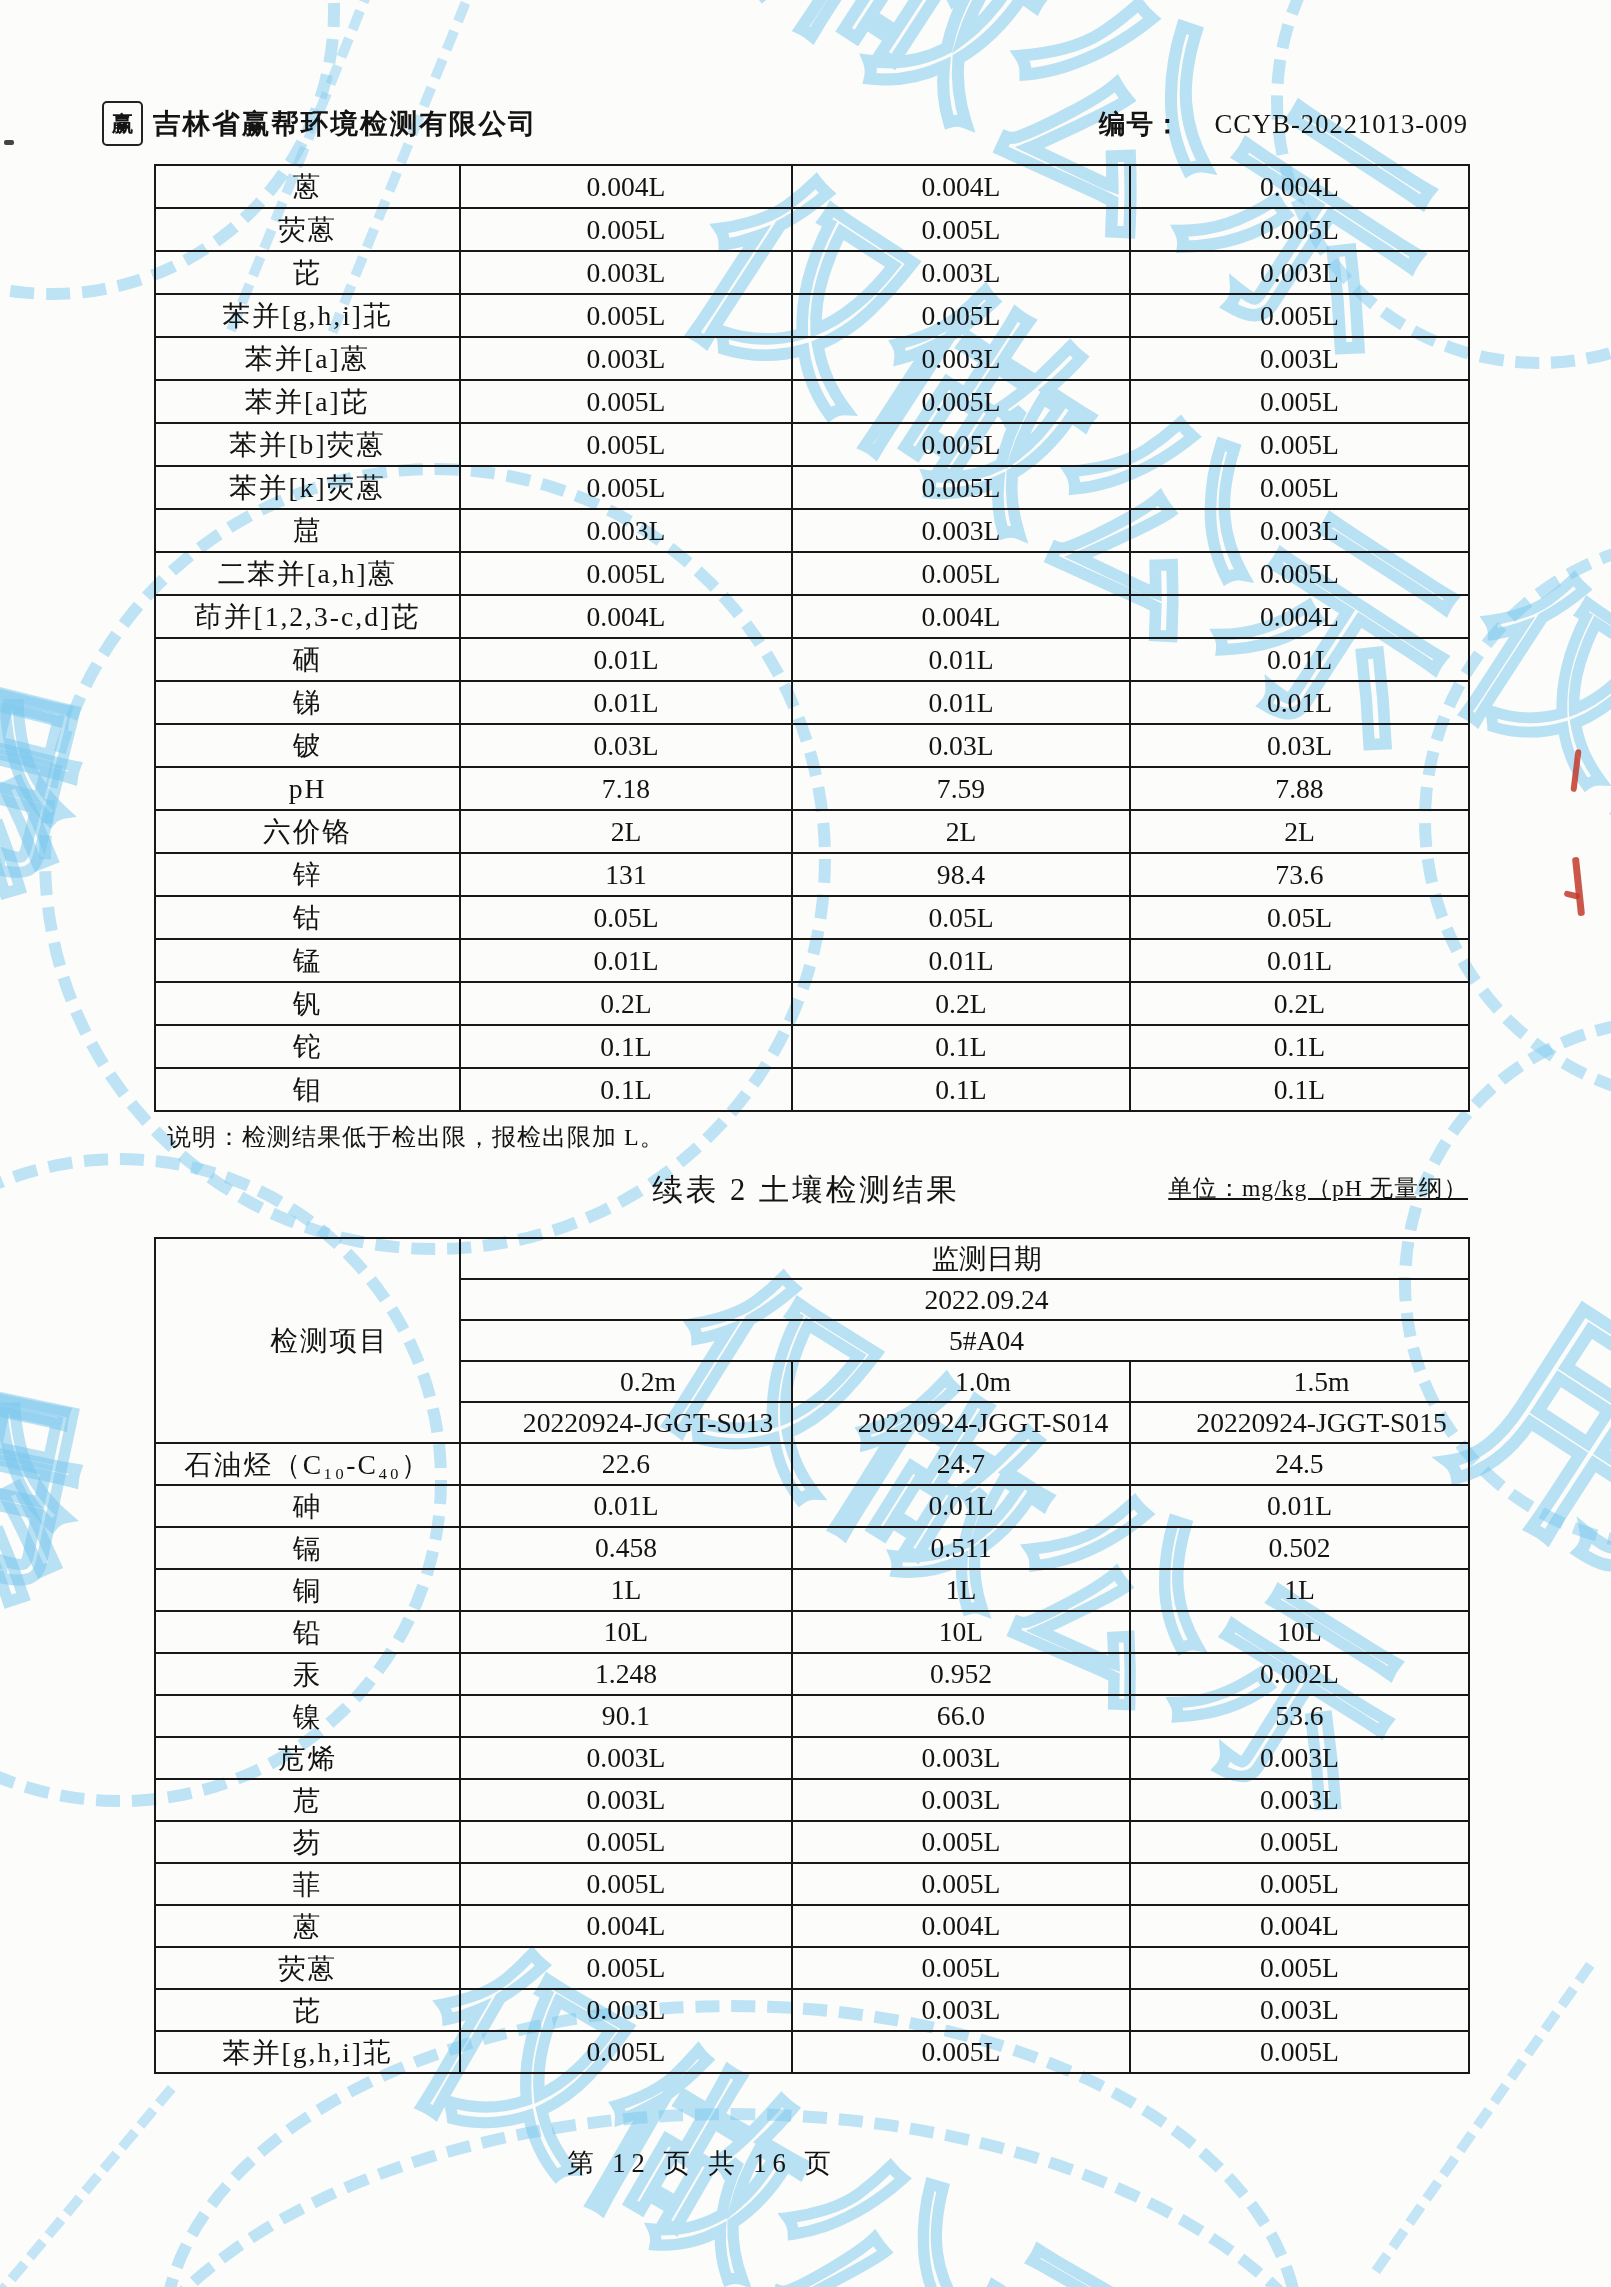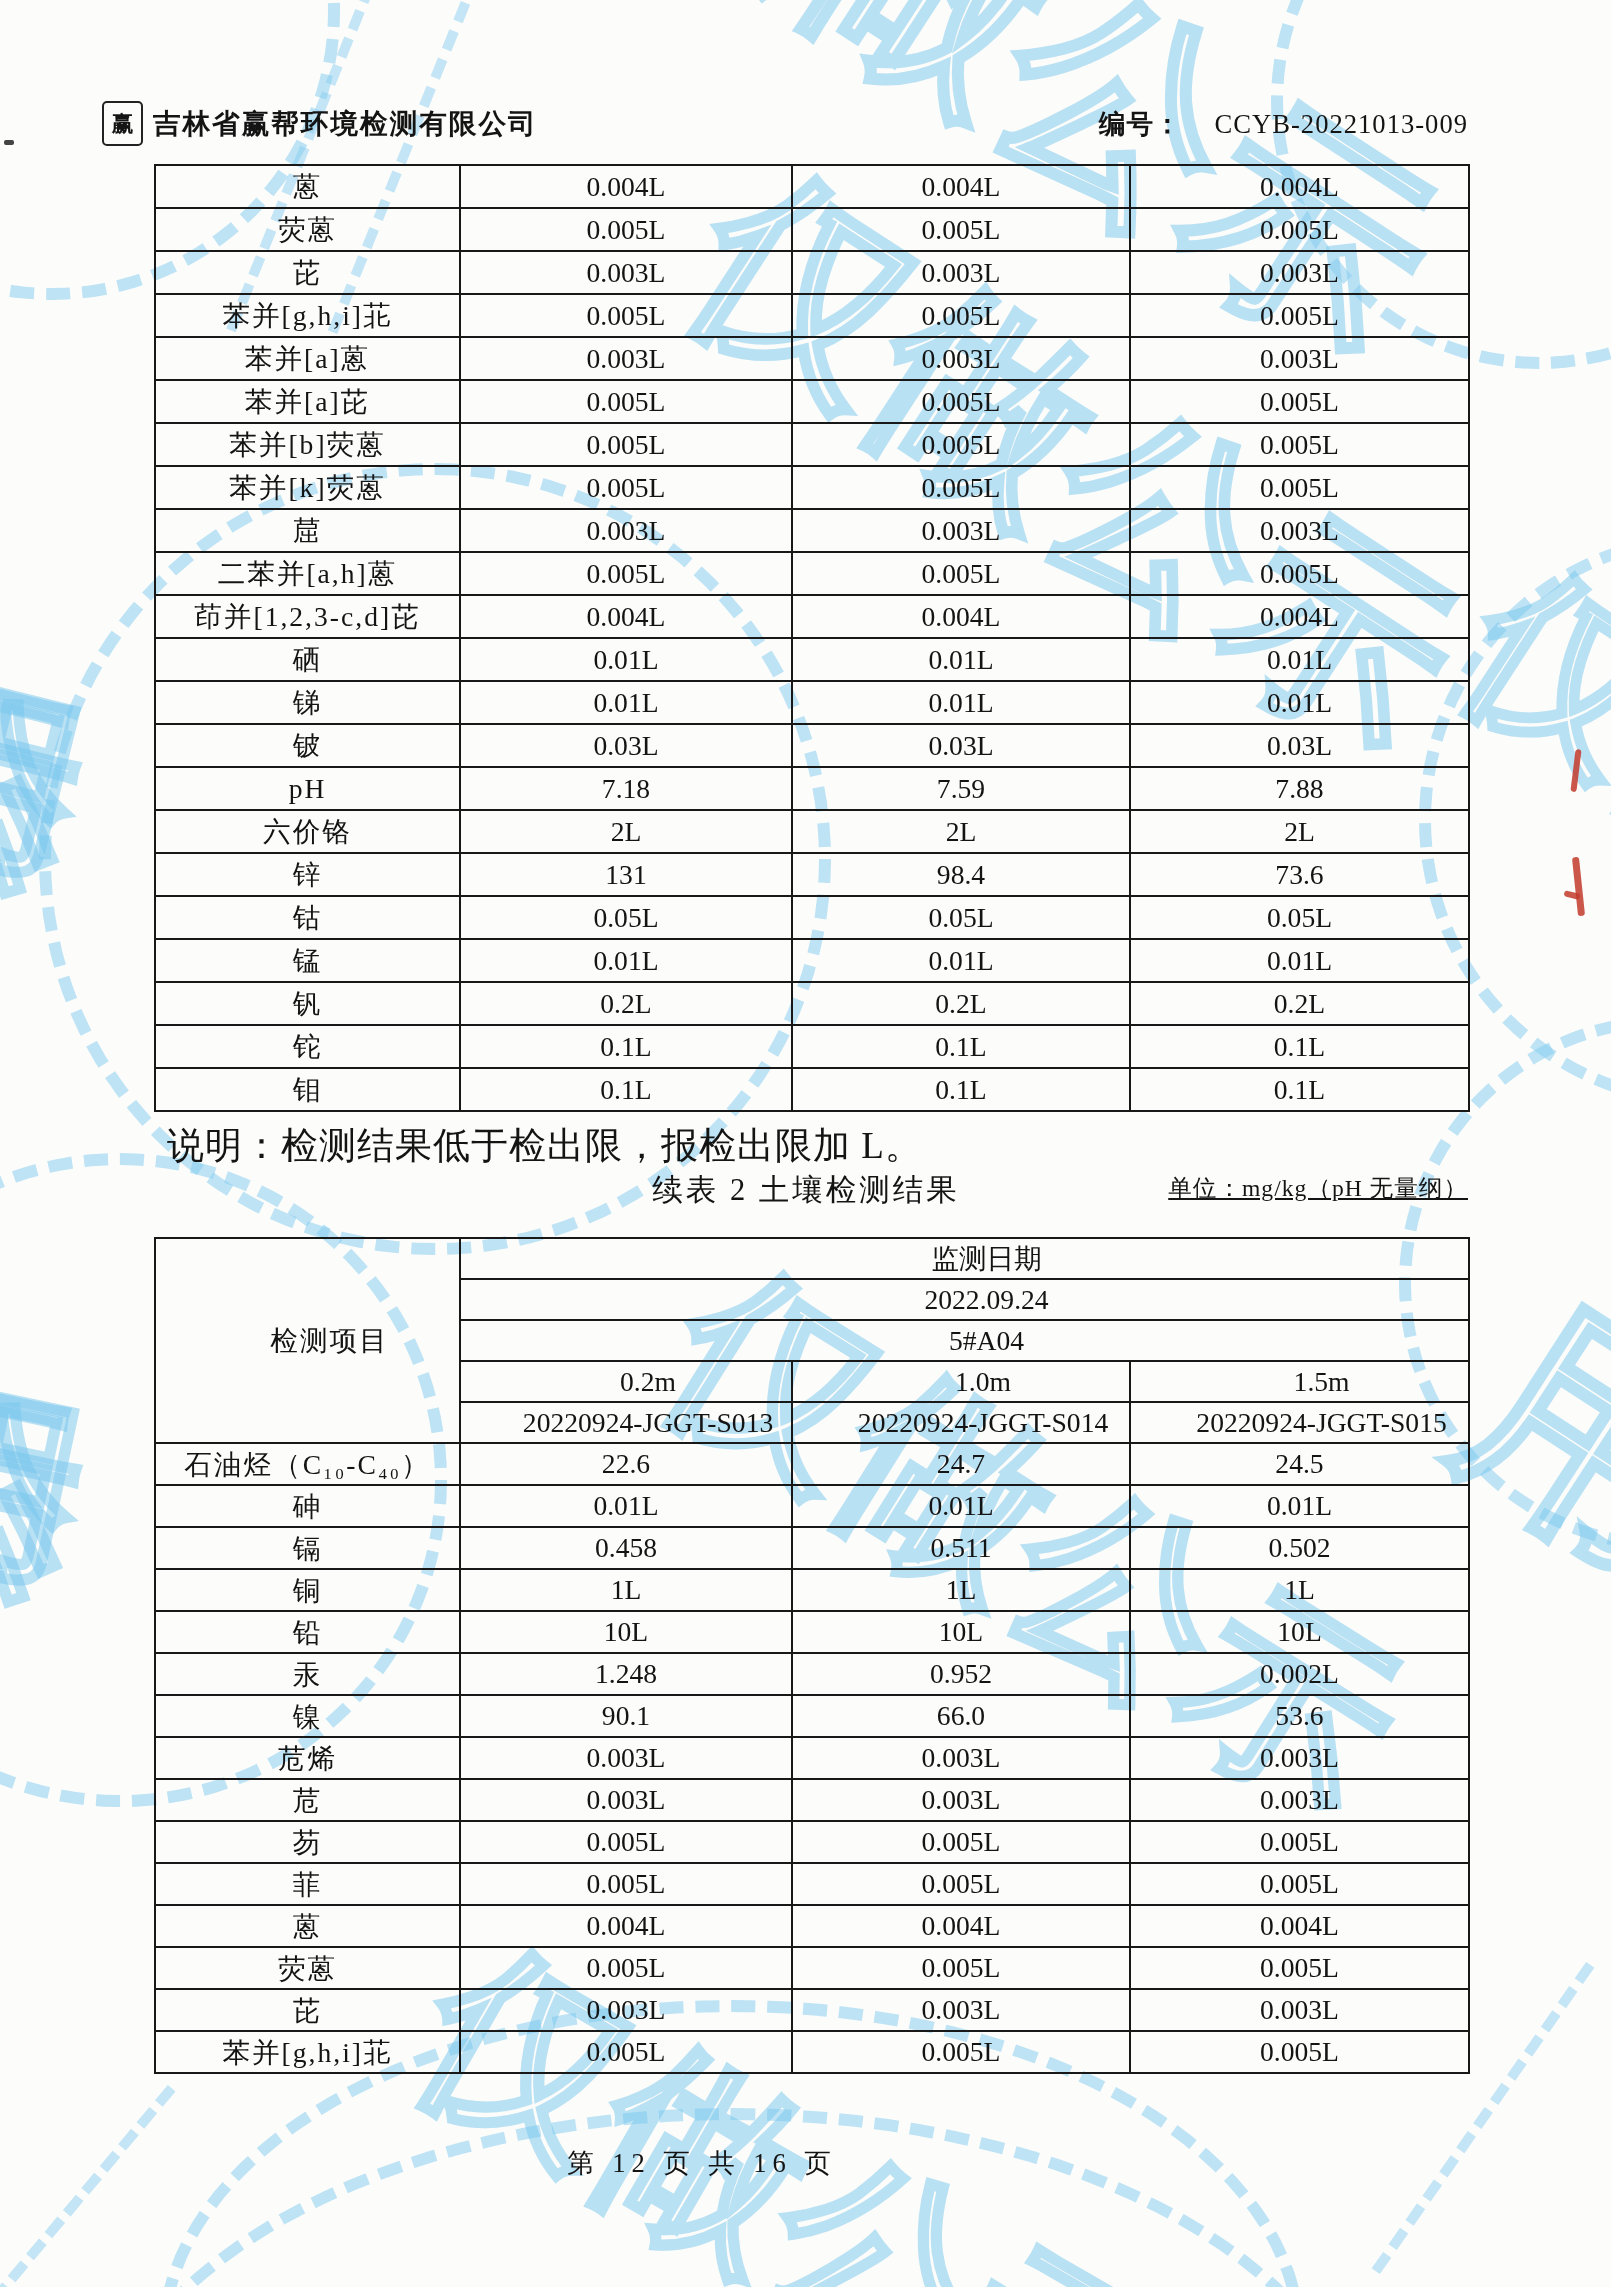--- a/index.html
+++ b/index.html
@@ -31,21 +31,21 @@
   table{border-collapse:collapse; table-layout:fixed; position:absolute; left:154px; width:1314px;
         font-size:27.6px; text-align:center;}
   td{border:2px solid #181818; padding:0 3.9px; vertical-align:middle; overflow:hidden;}
   .t1{top:164px;}
   .t1 td{height:41px;}
   .t2{top:1237px;}
   .t2 .hrow td{height:39px;padding-left:48px;}
   .t2 .drow-height td{height:40px;}
   col.c-name{width:305px;} col.c-v1{width:332px;} col.c-v2{width:338px;} col.c-v3{width:339px;}
   .name-cell{letter-spacing:2px;}
-  .note{position:absolute; left:167px; top:1121px; font-size:37px; letter-spacing:1px;}
+  .note{position:absolute; left:167px; top:1121px; font-size:24px; letter-spacing:1px;}
   .t2-title{position:absolute; left:0; width:1612px; top:1170px; text-align:center;
             font-size:30.5px; letter-spacing:3px;}
   .unit{position:absolute; right:144px; top:1172px; font-size:23.6px; letter-spacing:1px;text-decoration:underline;}
   .footer{position:absolute; left:0; width:1404px; top:2145px; text-align:center;
           font-size:26.6px; letter-spacing:5.9px;}
   .redmark{position:absolute; background:#c23a2c; border-radius:3px; z-index:2; opacity:.85;}
   .rm1{left:1573px; top:749px; width:5.9px;  height:43px; transform:rotate(7deg);}
   .rm2{left:1575px; top:857px; width:6.9px;  height:59px; transform:rotate(-6deg);}
   .rm3{left:1564px; top:892px; width:15.8px; height:5.9px;  transform:rotate(14deg);}
   .speck{position:absolute; background:#444; border-radius:2px;}

